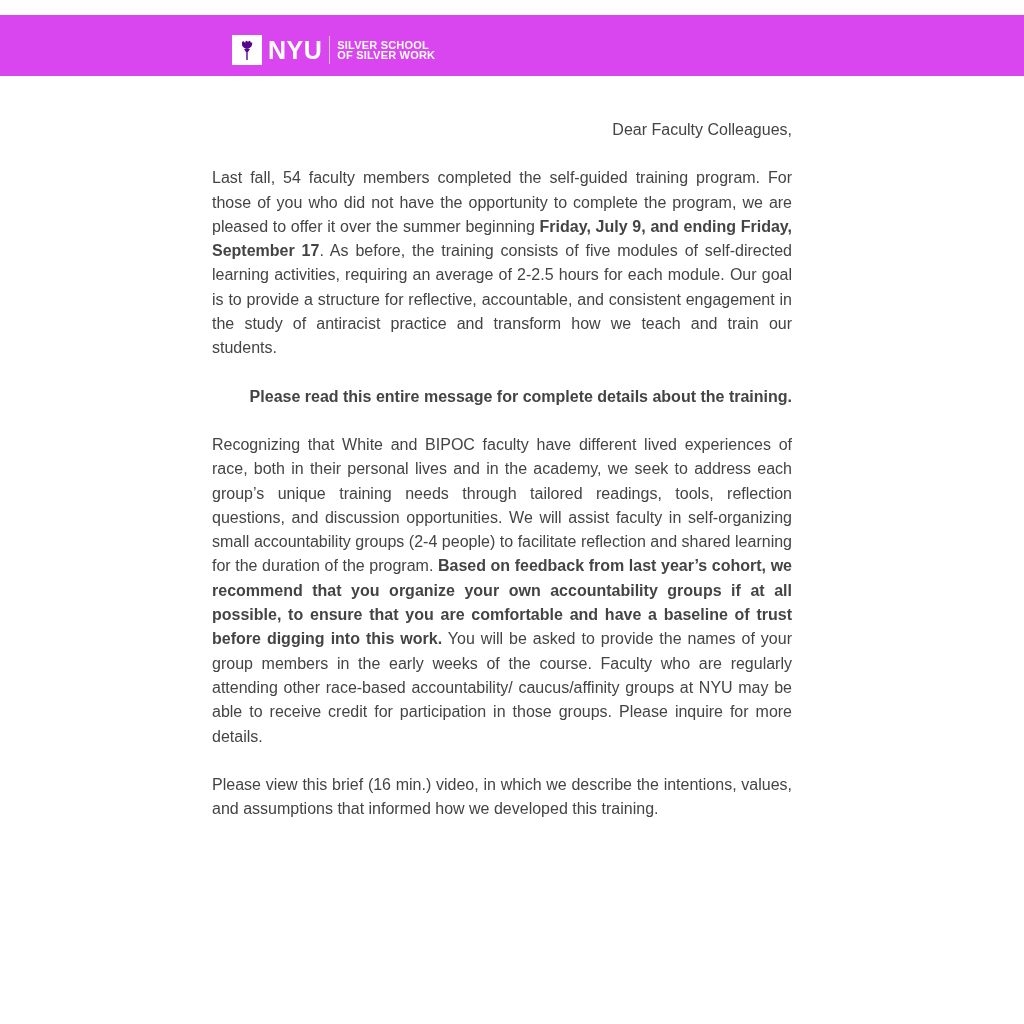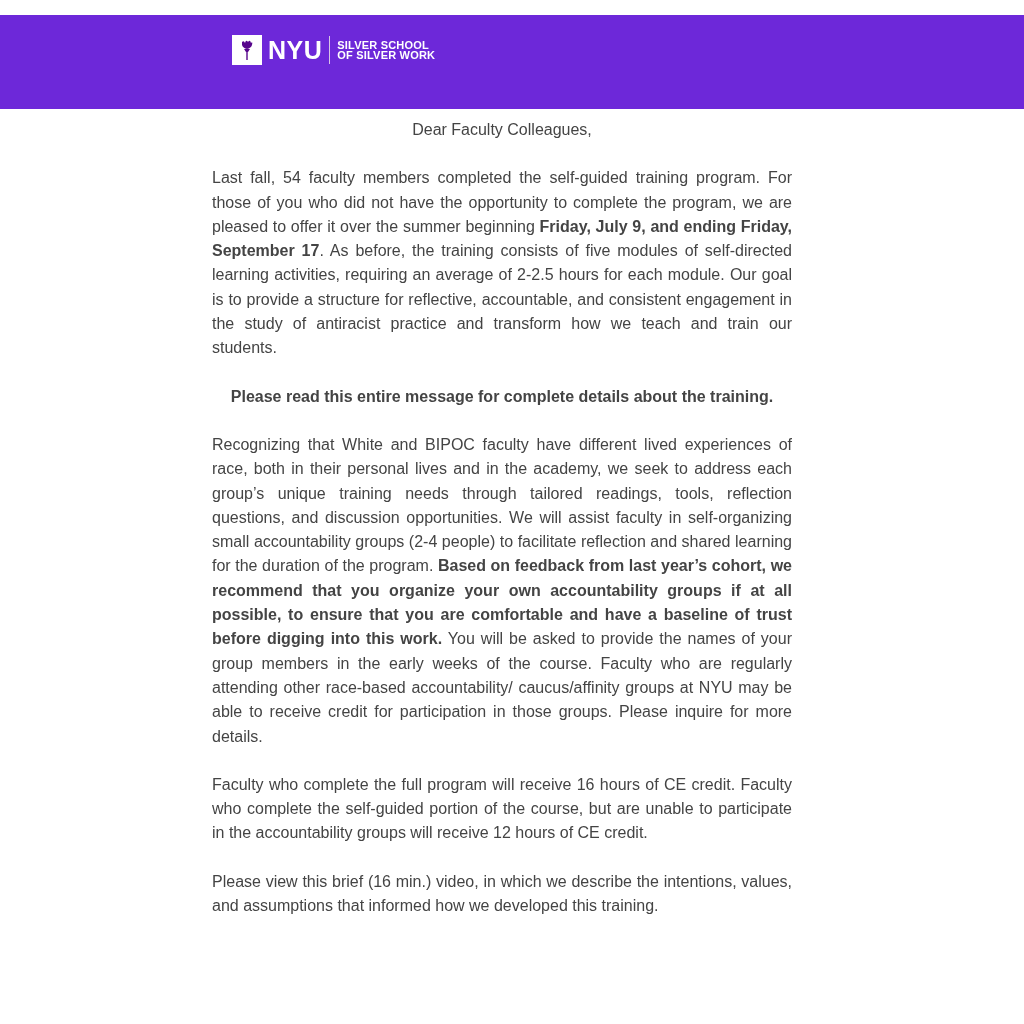--- a/index.html
+++ b/index.html
@@ -1,26 +1,26 @@
 <!DOCTYPE html>
 <html><head>
   <meta charset="utf-8">
   <style>
     html, body { margin: 0; padding: 0; background: #ffffff; }
     body { width: 1024px; height: 1024px; overflow: hidden; position: relative; }
     .topgap { height: 15px; background: #ffffff; }
-    .header { height: 94px; background: #6d28d9; position: relative; }
+    .header { height: 61px; background: #d946ef; position: relative; }
     .logo { position: absolute; left: 232px; top: 20px; height: 30px; display: flex; align-items: center; }
     .logo-box { width: 30px; height: 30px; background: #ffffff; display: flex; align-items: center; justify-content: center; }
     .logo-nyu { color: #ffffff; font-family: "Liberation Sans", sans-serif; font-weight: bold; font-size: 25px; margin-left: 6px; letter-spacing: 0.5px; line-height: 30px; }
     .logo-divider { width: 1px; height: 28px; background: #d7c3e6; margin-left: 7px; margin-right: 7px; }
     .logo-school { color: #ffffff; font-family: Liberation Sans, sans-serif; font-weight: bold; font-size: 11px; line-height: 10.5px; letter-spacing: 0.2px; }
     .content { position: absolute; left: 212px; top: 118px; width: 580px; font-family: "Liberation Sans", sans-serif; font-size: 16px; line-height: 24.3px; color: #444444; }
     .content p { margin: 0 0 24px 0; text-align: justify; }
-    .content p.left { text-align: center; }
+    .content p.left { text-align: right; }
     .content b { font-weight: bold; color: #444444; }
   </style>
 </head>
 <body>
 
 <div class="topgap"></div>
 <div class="header">
   <div class="logo">
     <div class="logo-box">
       <svg width="16" height="22" viewBox="0 0 16 22">
@@ -41,17 +41,16 @@
 <div class="content">
   <p class="left">Dear Faculty Colleagues,</p>
 
 
   <p><span>Last fall, 54 faculty members completed the self-guided training program. For those of you who did not have the opportunity to complete the program, we are pleased to offer it over the summer beginning </span><b>Friday, July 9, and ending Friday, September 17</b><span>. As before, the training consists of five modules of self-directed learning activities, requiring an average of 2-2.5 hours for each module. Our goal is to provide a structure for reflective, accountable, and consistent engagement in the study of antiracist practice and transform how we teach and train our students.</span></p>
 
   <p class="left"><b>Please read this entire message for complete details about the training.</b></p>
 
   <p><span>Recognizing that White and BIPOC faculty have different lived experiences of race, both in their personal lives and in the academy, we seek to address each group’s unique training needs through tailored readings, tools, reflection questions, and discussion opportunities. We will assist faculty in self-organizing small accountability groups (2-4 people) to facilitate reflection and shared learning for the duration of the program. </span><b>Based on feedback from last year’s cohort, we recommend that you organize your own accountability groups if at all possible, to ensure that you are comfortable and have a baseline of trust before digging into this work.</b><span> You will be asked to provide the names of your group members in the early weeks of the course. Faculty who are regularly attending other race-based accountability/ caucus/affinity groups at NYU may be able to receive credit for participation in those groups. Please inquire for more details.</span></p>
 
-  <p>Faculty who complete the full program will receive 16 hours of CE credit. Faculty who complete the self-guided portion of the course, but are unable to participate in the accountability groups will receive 12 hours of CE credit.</p>
 
 
   <p>Please view this brief (16 min.) video, in which we describe the intentions, values, and assumptions that informed how we developed this training.</p>
 </div>
 
 </body></html>

